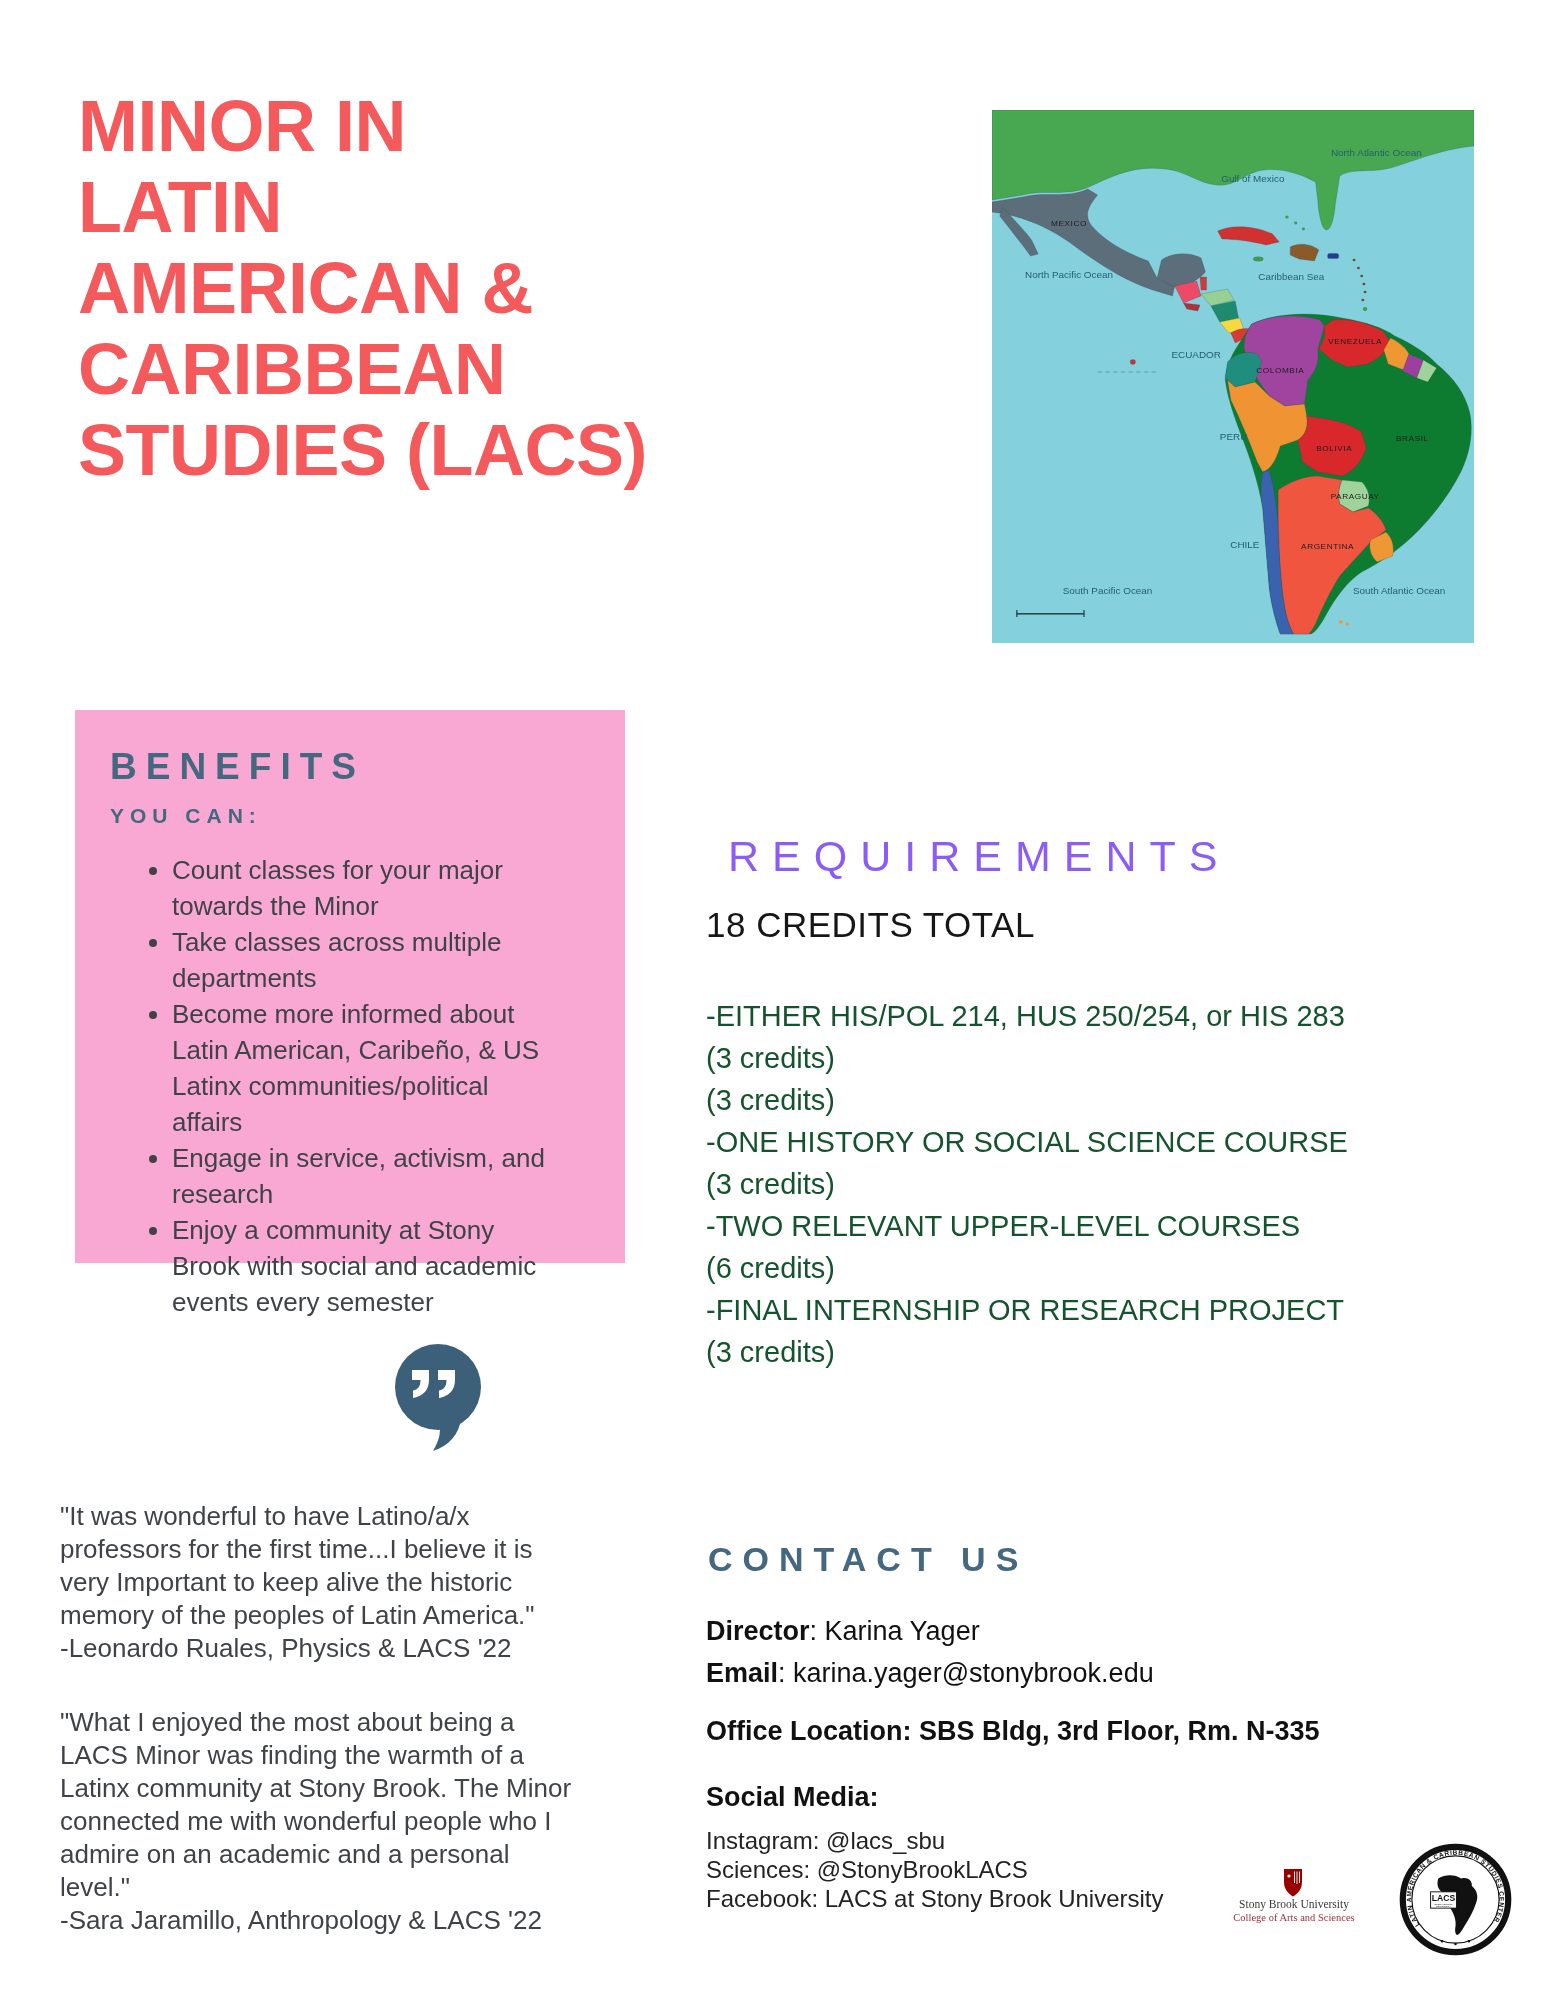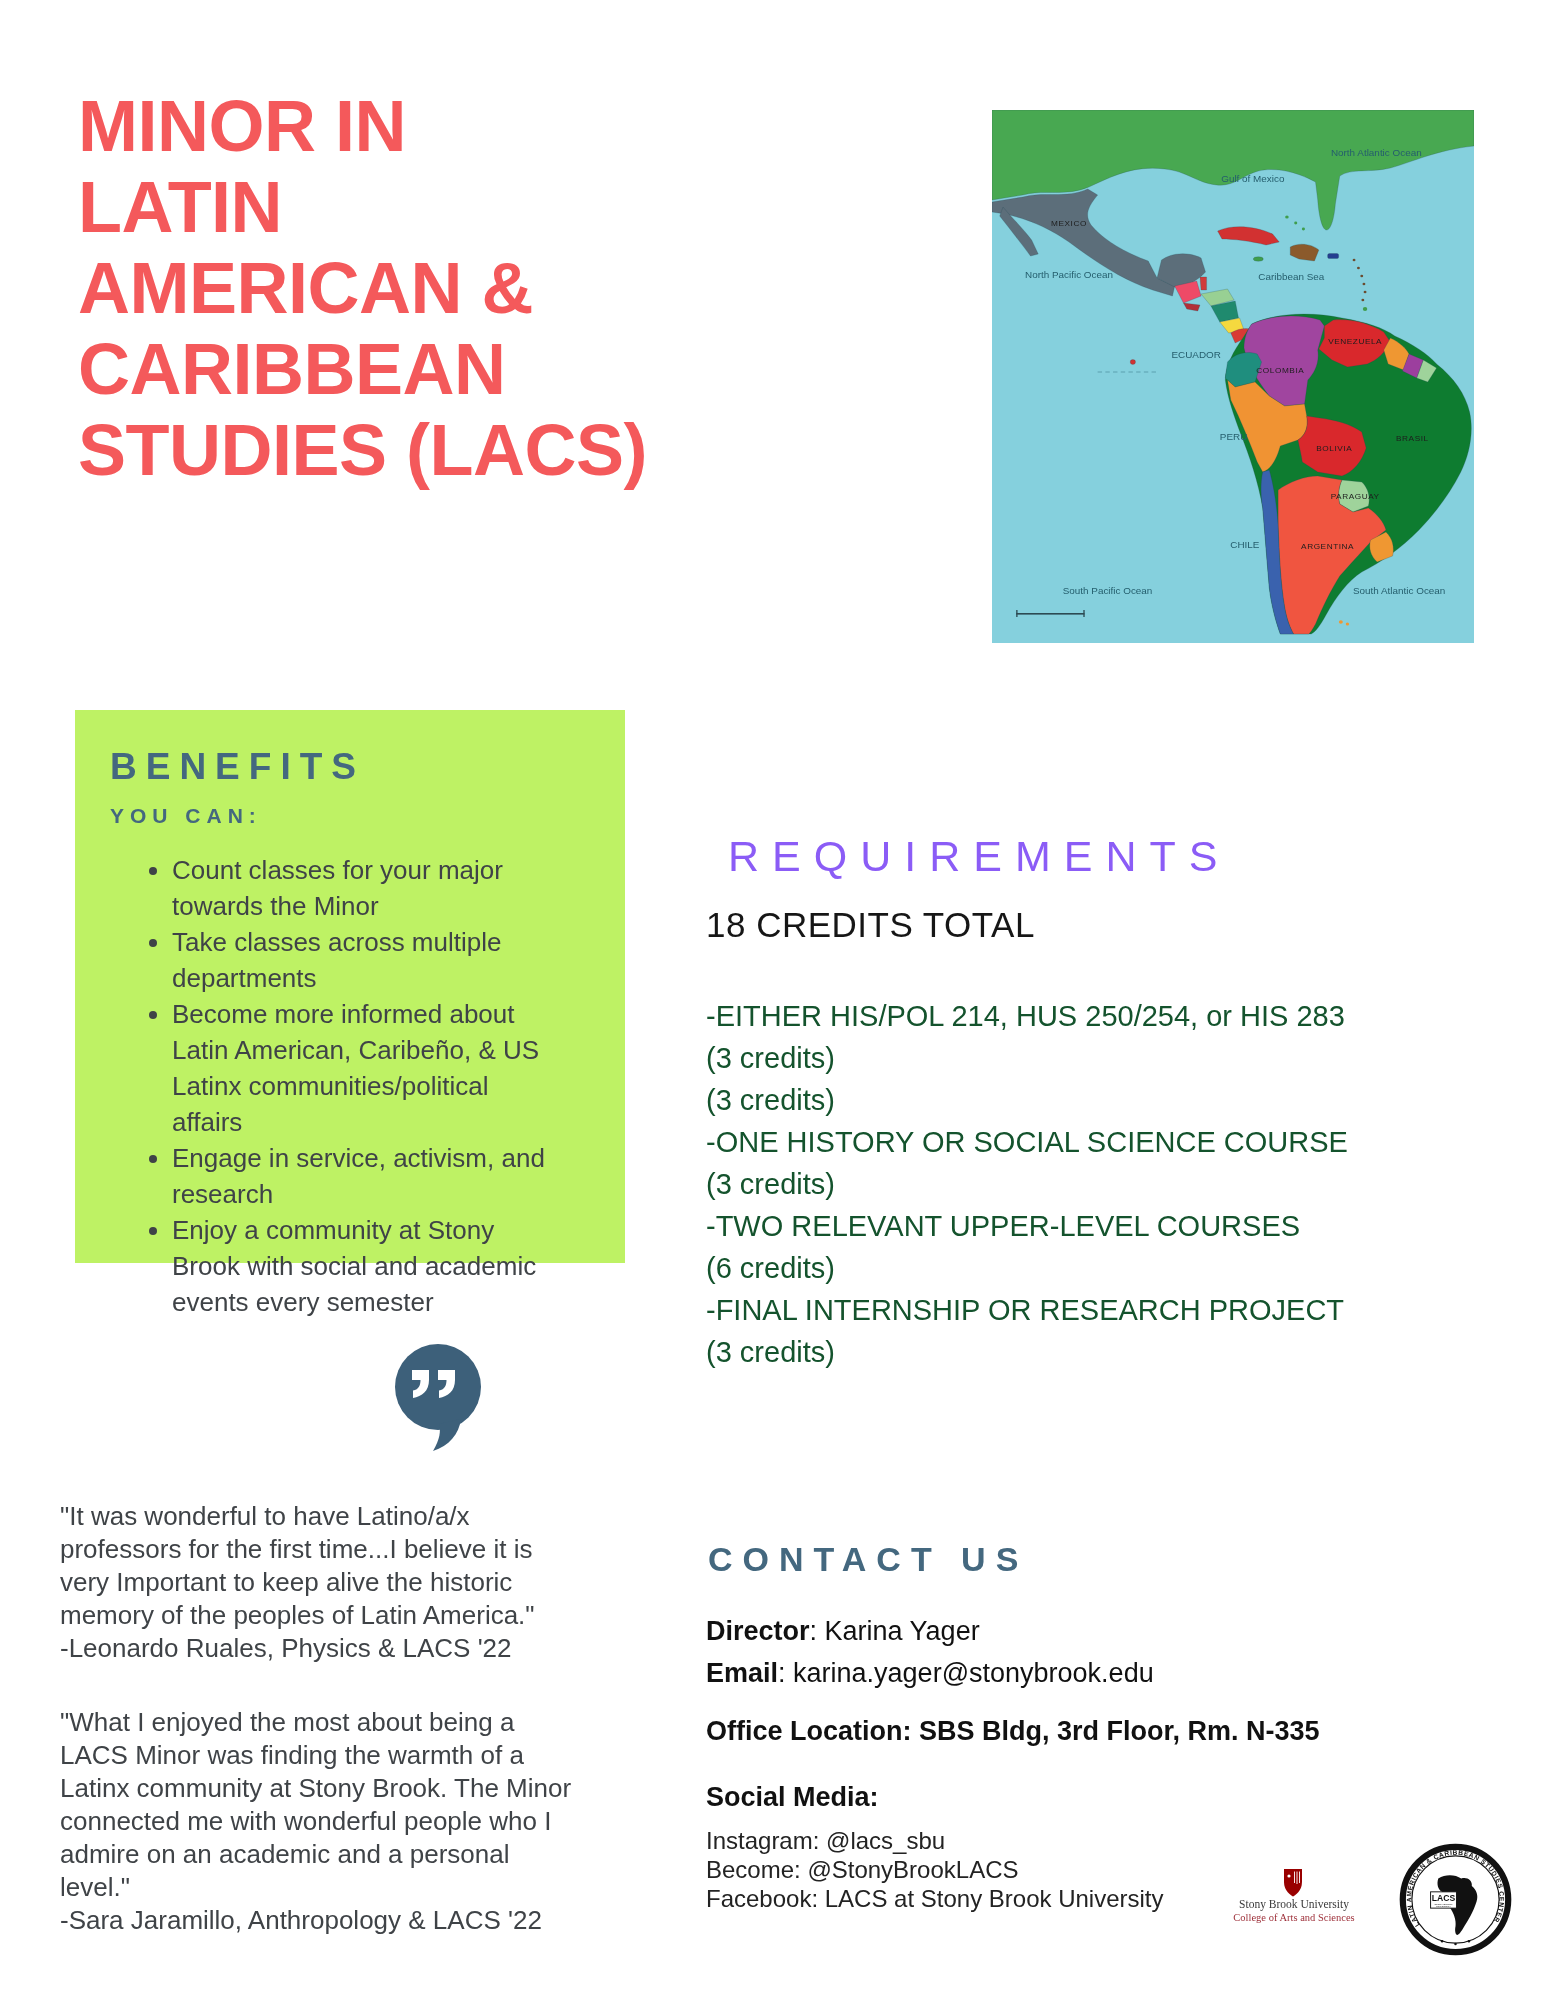--- a/index.html
+++ b/index.html
@@ -14,21 +14,21 @@
     color:#f4595b; white-space:pre-line;
   }
   
   .map-fig { position:absolute; left:992px; top:110px; width:482px; height:533px; margin:0; }
   .map-fig svg { display:block; width:100%; height:100%; }
   .m-ocean-lab { font-size:9px; fill:#255e6d; }
   .m-country-lab { font-size:7.5px; fill:#1d1d1d; letter-spacing:0.5px; }
   
   .benefits-box {
     position:absolute; left:75px; top:710px; width:550px; height:553px;
-    background:#bef264; box-sizing:border-box; padding:36px 28px 0 35px;
+    background:#f9a8d4; box-sizing:border-box; padding:36px 28px 0 35px;
   }
   .benefits-box h2 {
     margin:0; font-size:37px; font-weight:700; letter-spacing:9px; color:#44687f;
   }
   .benefits-box h3 {
     margin:16px 0 0 0; font-size:21px; font-weight:700; letter-spacing:6px; color:#44687f;
   }
   .benefits-box ul {
     margin:24px 0 0 0; padding-left:62px;
     font-size:26px; line-height:36px; color:#3f4347;
@@ -231,21 +231,21 @@
 level."
 -Sara Jaramillo, Anthropology &amp; LACS '22</div>
 
   <h2 class="contact-heading">CONTACT US</h2>
   <p class="c-row row-director"><span class="b">Director</span><span>: Karina Yager</span></p>
   <p class="c-row row-email"><span class="b">Email</span><span>: karina.yager@stonybrook.edu</span></p>
   <p class="c-row row-office">Office Location: SBS Bldg, 3rd Floor, Rm. N-335</p>
   <p class="c-row row-social">Social Media:</p>
   <div class="social-list">
     <div>Instagram: @lacs_sbu</div>
-    <div>Become: @StonyBrookLACS</div>
+    <div>Sciences: @StonyBrookLACS</div>
     <div>Facebook: LACS at Stony Brook University</div>
   </div>
 
   <div class="sbu-logo">
     <svg viewBox="0 0 132 58">
       <g>
         <path d="M56 3 H74 V16 C74 25 67 29.5 65 30.5 C63 29.5 56 25 56 16 Z" fill="#990000"></path>
         <circle cx="61" cy="10" r="1.6" fill="#ffffff"></circle>
         <line x1="66.5" y1="5.5" x2="66.5" y2="17" stroke="#ffffff" stroke-width="0.9"></line>
         <line x1="69" y1="5.5" x2="69" y2="18" stroke="#ffffff" stroke-width="0.9"></line>

